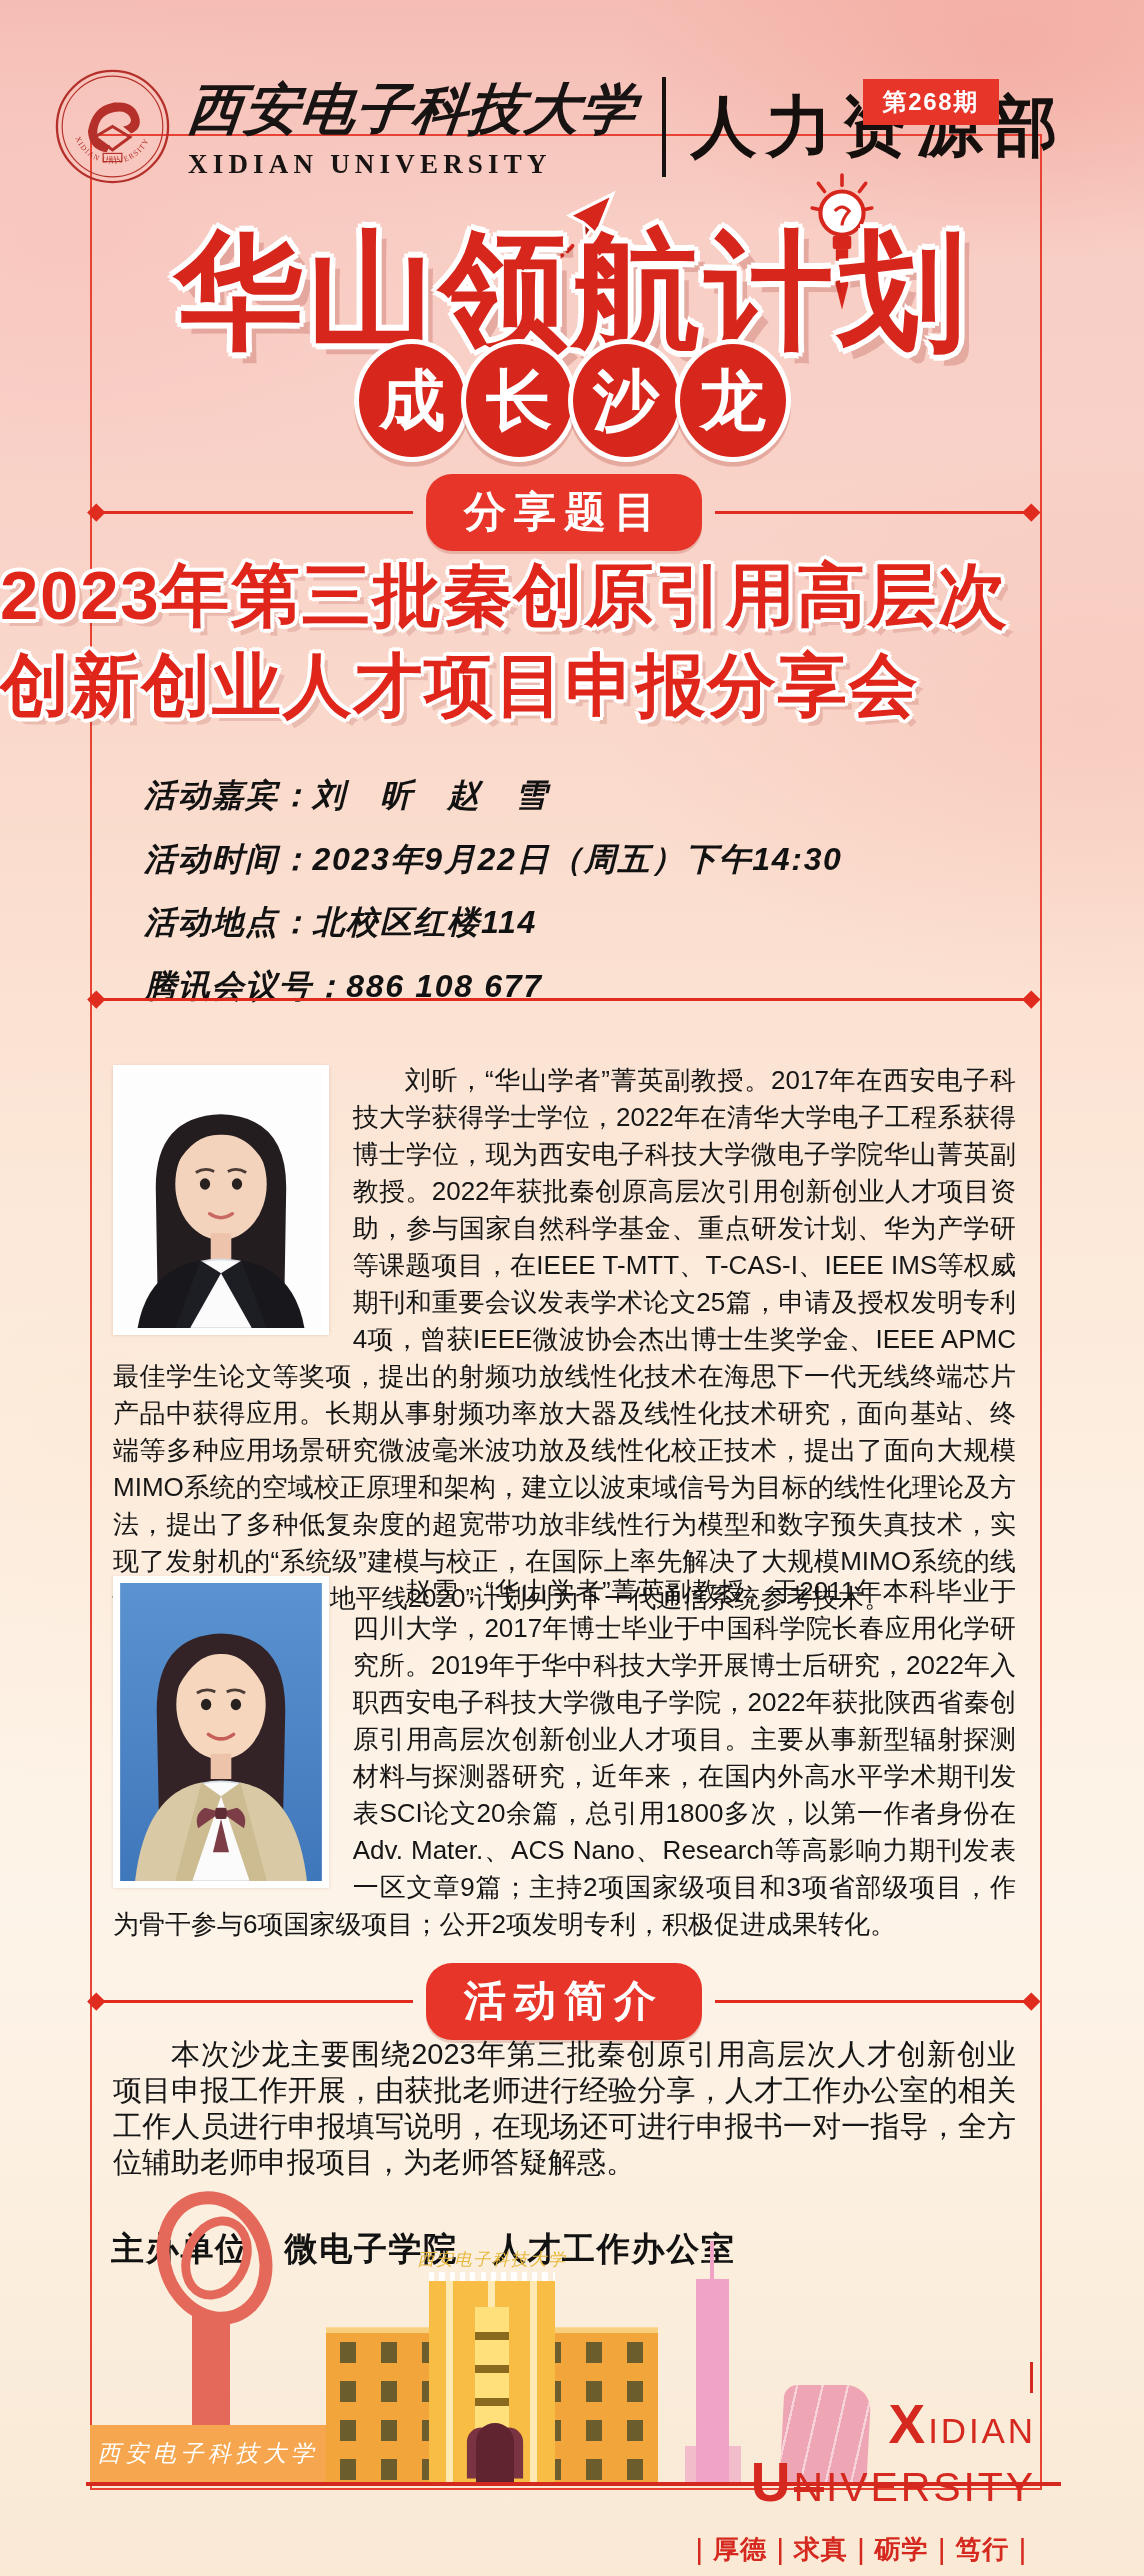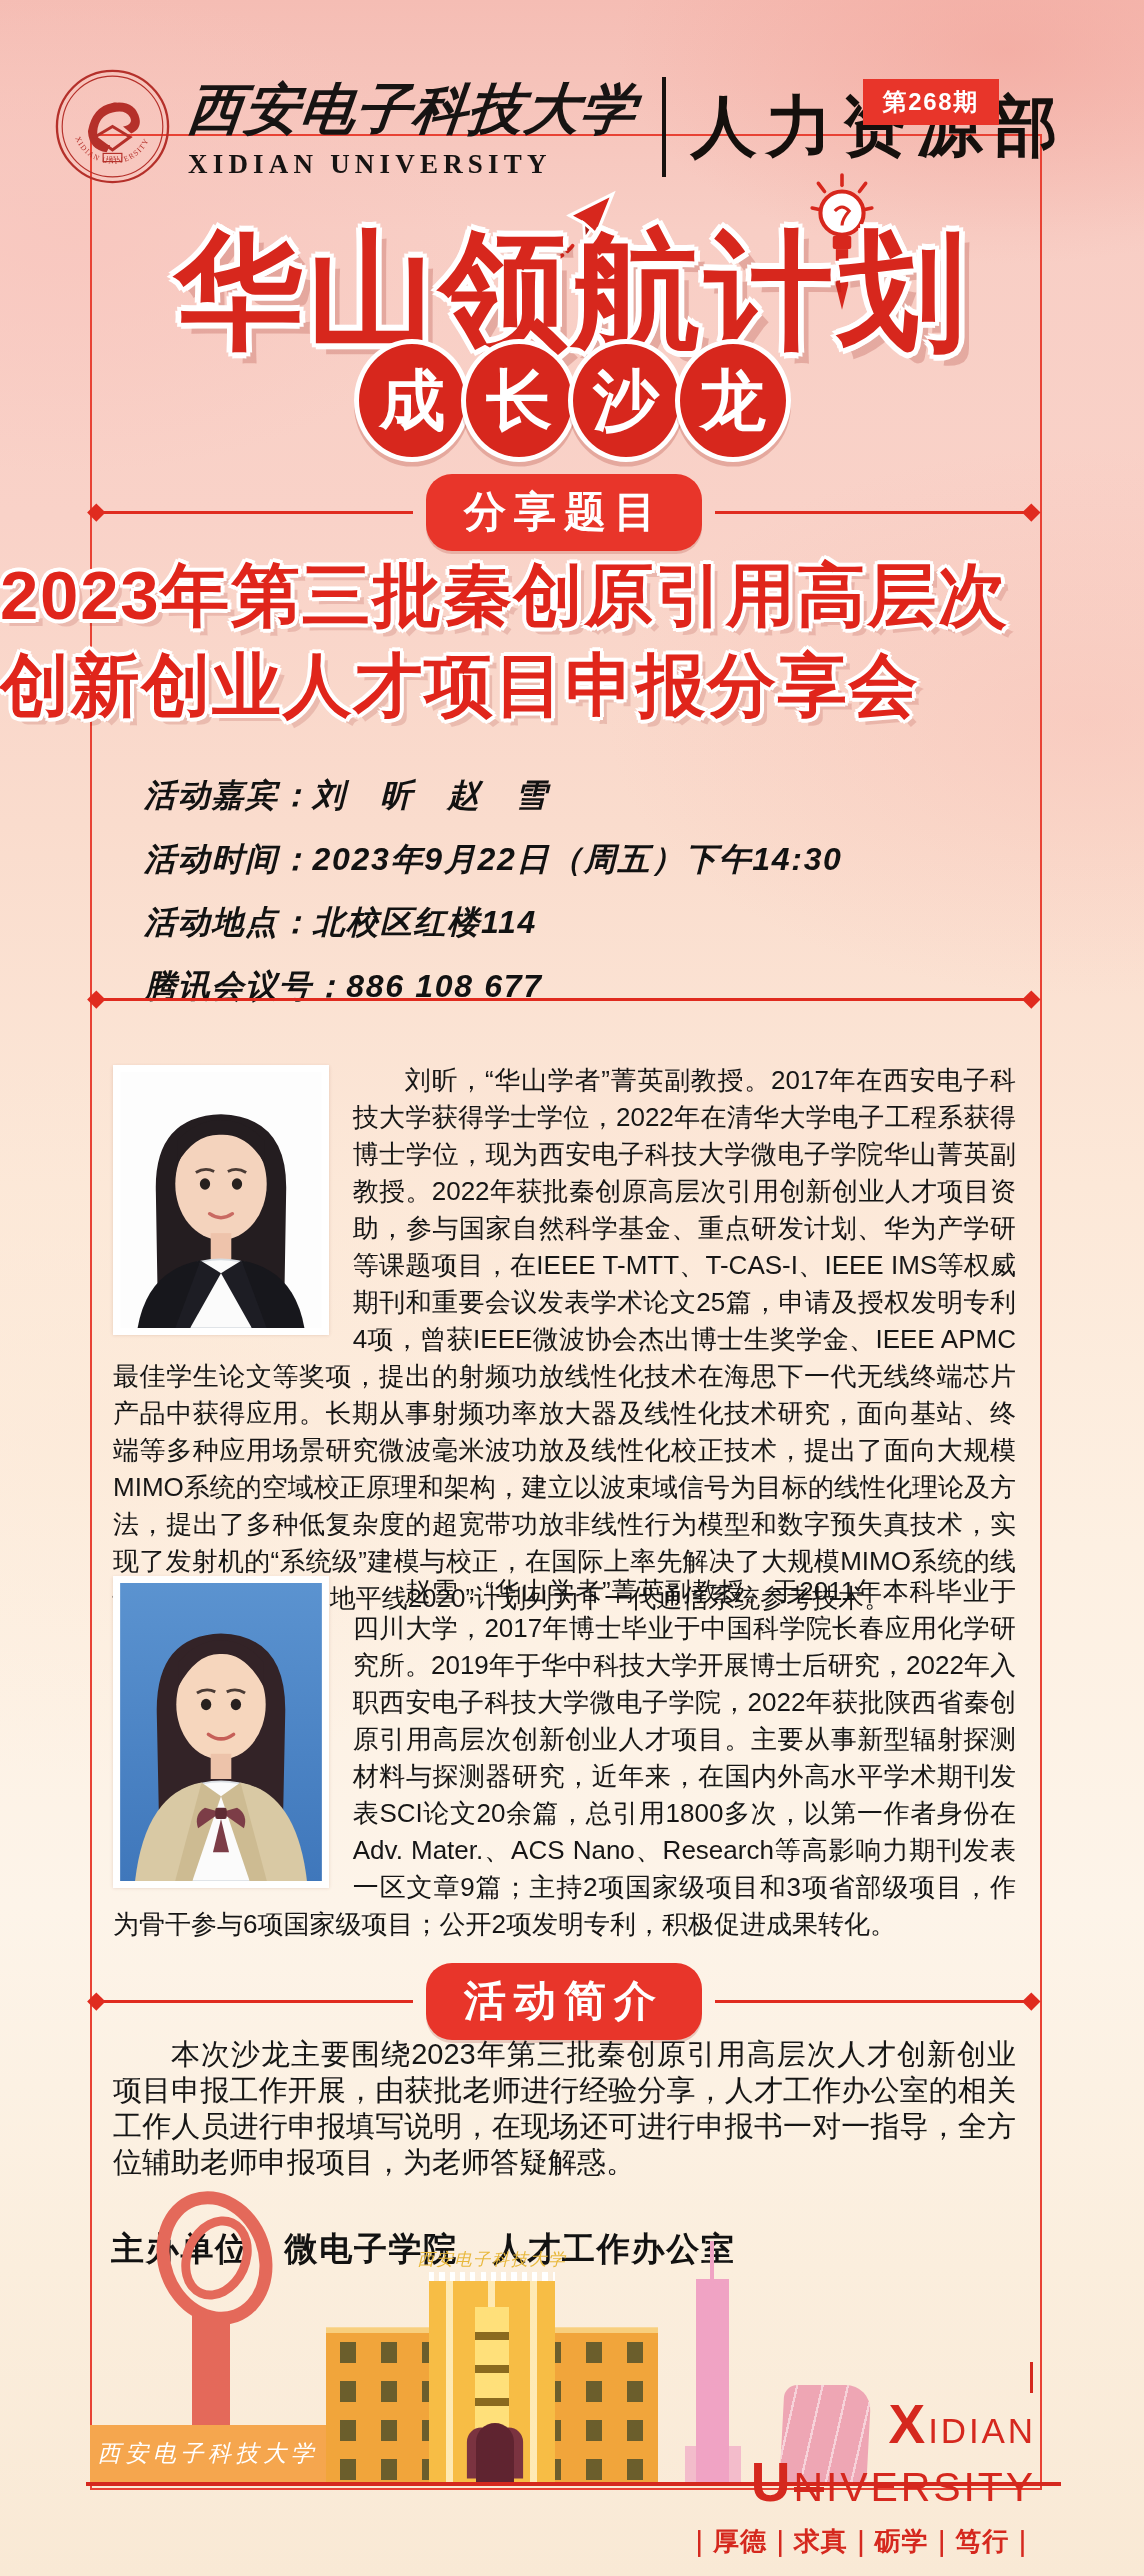--- a/index.html
+++ b/index.html
@@ -107,21 +107,21 @@
     border-radius:12.6px 26px 5.7px 3.4px;transform:skewX(-3deg);overflow:hidden;}
   .monument::after{content:"";position:absolute;inset:0;
     background:repeating-linear-gradient(100deg,transparent 0 11.4px,rgba(255,255,255,.5) 11.4px 13.7px,transparent 13.7px 25px);}
   .ground{position:absolute;left:86px;top:2482px;width:975px;height:4px;background:#d5281e;}
   
   .brand{position:absolute;right:109px;top:2396px;text-align:right;color:#d5281e;}
   .brand-l1{font-size:35px;letter-spacing:2.9px;line-height:1.05;}
   .brand-l1::first-letter{font-weight:900;font-size:55px;}
   .brand-l2{font-size:41px;letter-spacing:2.9px;line-height:1.05;}
   .brand-l2::first-letter{font-weight:900;font-size:55px;}
-  .motto{font-size:26px;font-weight:700;letter-spacing:1.1px;margin-top:12px;}
+  .motto{font-size:26px;font-weight:700;letter-spacing:1.1px;margin-top:20px;}
   .brand-vline{position:absolute;right:112px;top:2362px;width:3.4px;height:31px;background:#d5281e;}
   .motto-dash{position:absolute;right:321px;top:2487px;width:30px;height:5.2px;background:#d5281e;}
 </style>
 </head>
 <body>
 
 <div class="poster">
 
   <div class="frame"></div>
 

